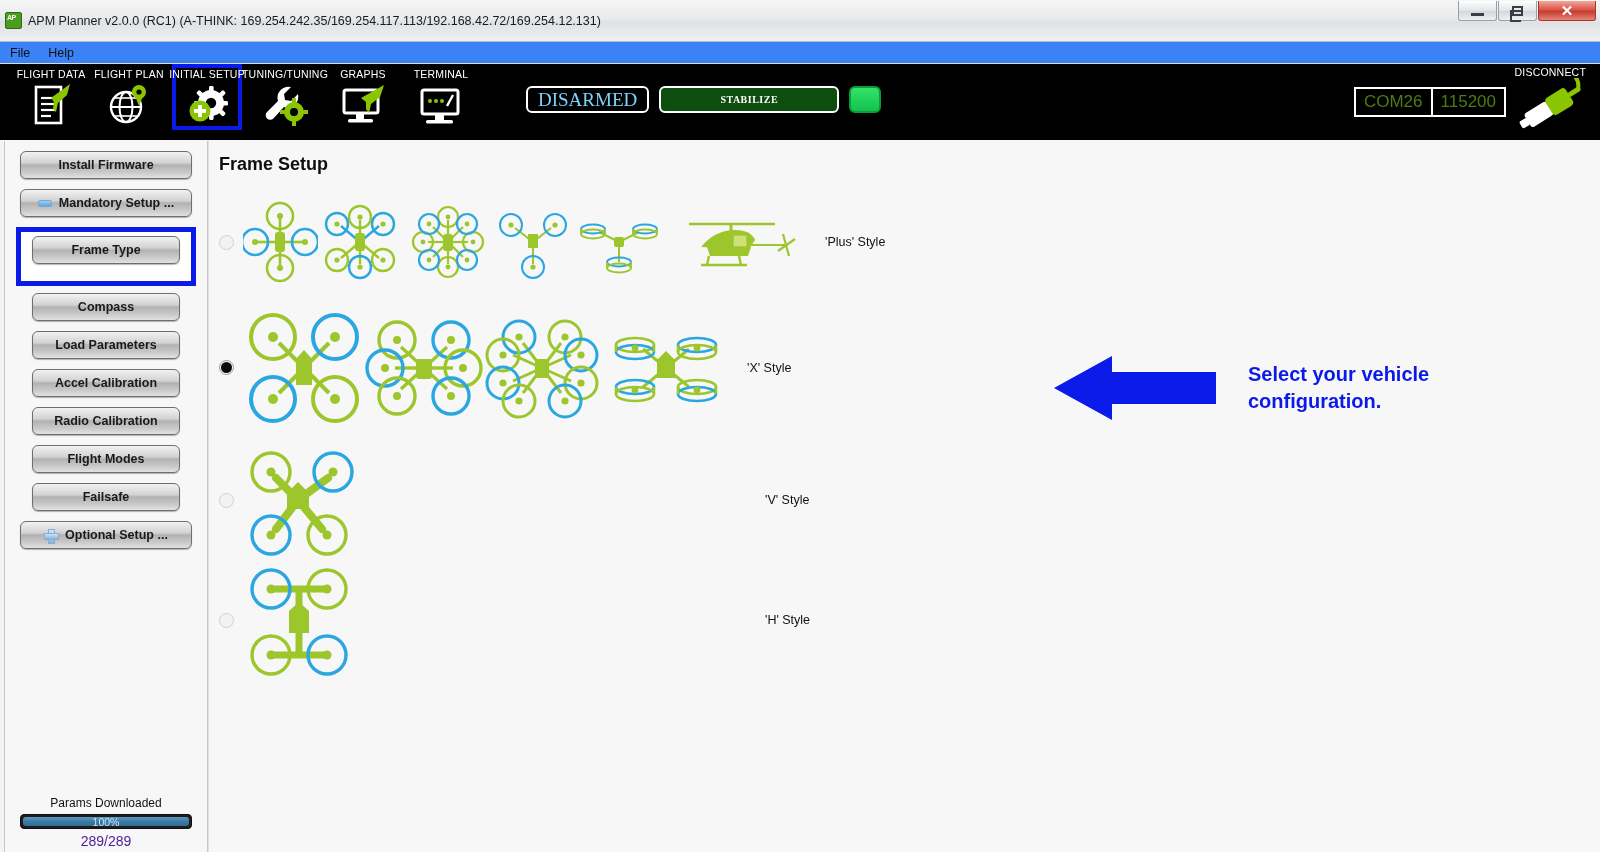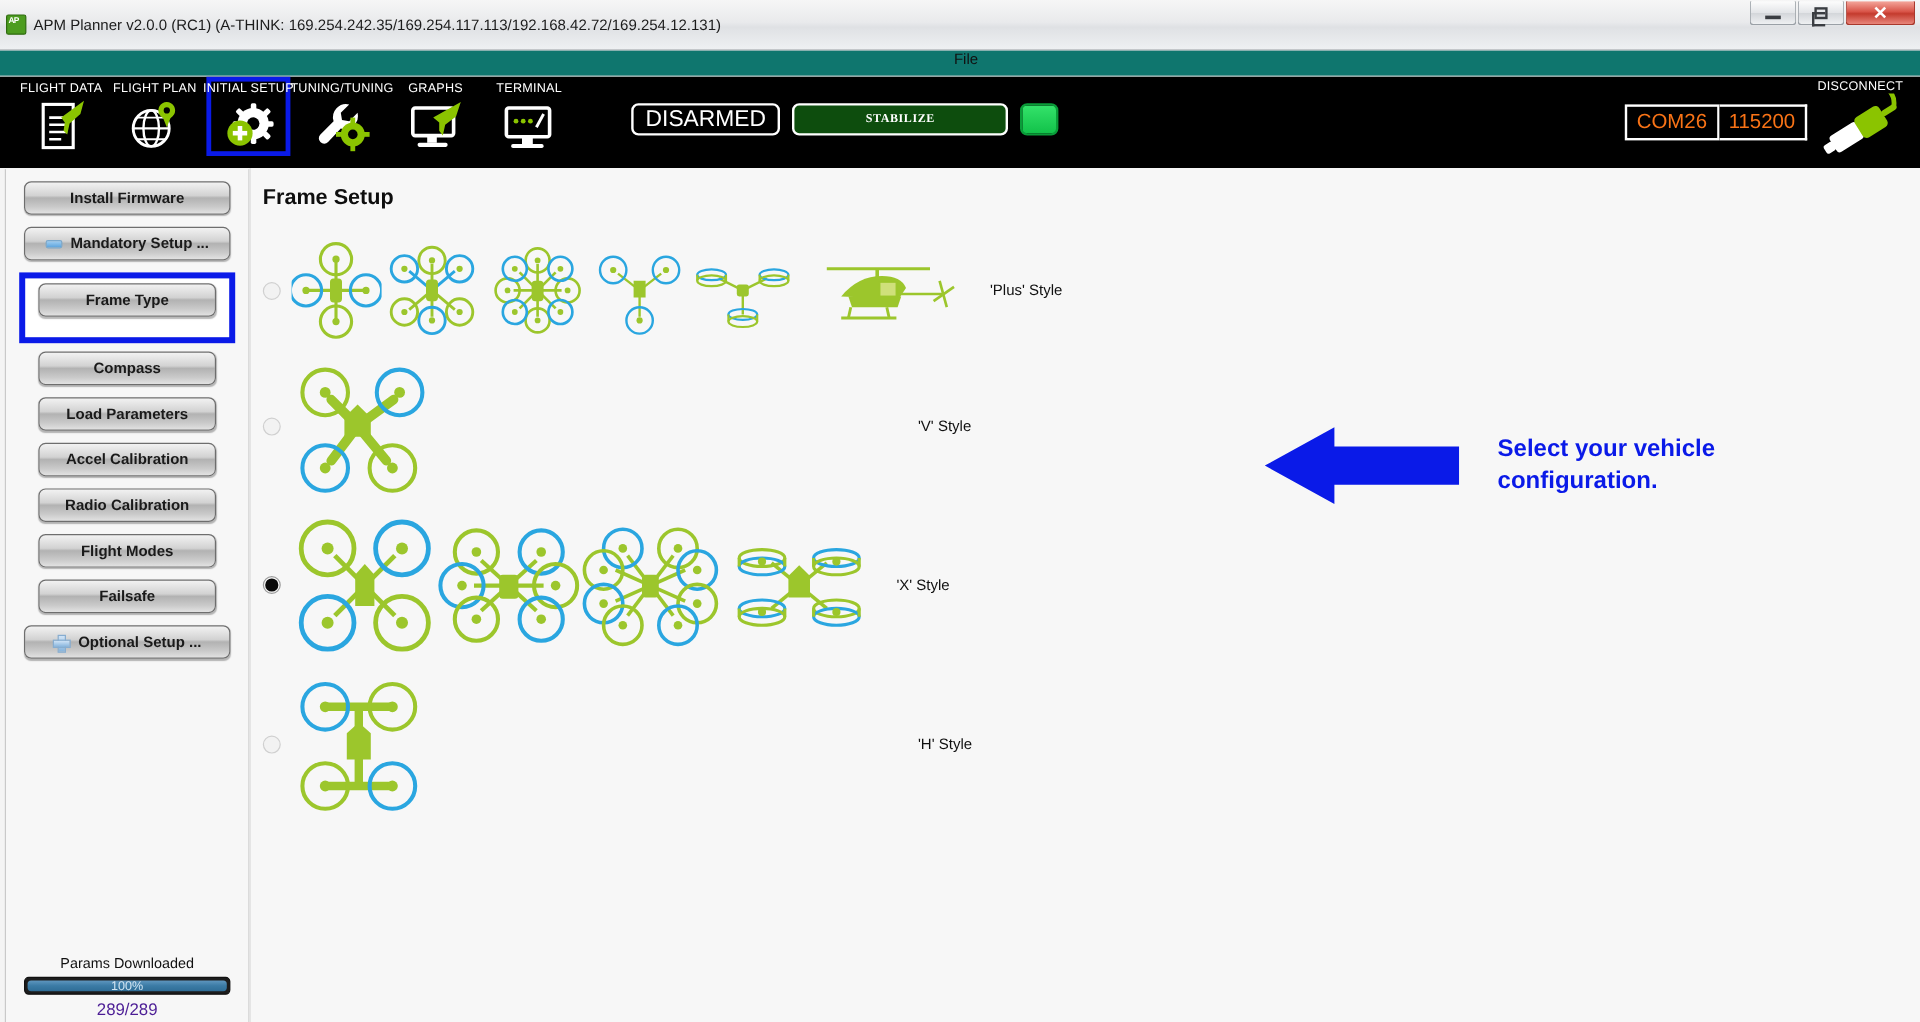--- a/index.html
+++ b/index.html
@@ -40,22 +40,22 @@
     background: linear-gradient(180deg,#f4a79c 0%,#d9564a 45%,#c43b2e 55%,#e8857a 100%);
     border-color: #a8382c; color: #fff; font-size: 15px; font-weight: bold;
   }
   .win-btn .glyph-min { display:block; width:13px; height:3px; background:#3a3d42; margin-top:7px; }
   .win-btn .glyph-max { display:block; width:11px; height:10px; border:2px solid #3a3d42; position:relative; }
   .win-btn .glyph-max::after{ content:""; position:absolute; left:-4px; top:2px; width:9px; height:8px;
     border:2px solid #3a3d42; border-right:none; background:transparent; }
 
   
   .menubar {
-    height: 22px; background: #0f766e; border-bottom: 1px solid #dcdcdc;
-    display: flex; align-items: center; padding-left: 10px; gap: 18px; flex-direction: column;
+    height: 22px; background: #3b82f6; border-bottom: 1px solid #dcdcdc;
+    display: flex; align-items: center; padding-left: 10px; gap: 18px;
   }
   .menu-item { font-size: 12.5px; color: #111; cursor: default; }
 
   
   .topnav {
     height: 76px; background: #000; position: relative; display: flex; align-items: flex-start;
   }
   .nav-group { display: flex; align-items: flex-start; padding-left: 12px; }
   .nav-item {
     width: 78px; position: relative; padding-top: 4px;
@@ -70,28 +70,28 @@
     font-family: "Liberation Sans", sans-serif; margin-bottom: 2px; z-index: 2;
   }
   .nav-icon { width: 48px; height: 46px; z-index: 2; }
 
   
   .status-wrap { display: flex; align-items: center; gap: 10px; margin-left: 46px; margin-top: 22px; }
   .pill {
     border: 2px solid #ffffff; border-radius: 6px; height: 27px;
     display: flex; align-items: center; justify-content: center; padding: 0 10px;
   }
-  .pill.armed { color: #ffffff; font-size: 19px; background: #000; }
+  .pill.armed { color: #7dd3fc; font-size: 19px; background: #000; font-family: Liberation Serif, serif; }
   .pill.mode  { color: #ffffff; font-size: 10px; font-weight: bold; background: #0d4d0d;
                 font-family: "Liberation Serif", serif; min-width: 180px; letter-spacing: 0.5px;}
   .pill.led   { background: linear-gradient(180deg,#34e26a,#12c24a); border-color:#0a9c39; width: 32px; padding: 0; }
 
   .conn-wrap { position: absolute; right: 8px; top: 0; display: flex; align-items: center; height: 76px; }
   .combo {
-    border: 2px solid #fff; background: #000; color: #f97316; height: 30px;
+    border: 2px solid #fff; background: #000; color: #4d7c0f; height: 30px;
     display: flex; align-items: center; justify-content: center; padding: 0 8px;
     font-size: 17px; font-family: "Liberation Sans", sans-serif;
   }
   .combo + .combo { border-left: 0; }
   .disconnect { position: relative; width: 86px; height: 76px; }
   .disconnect .dlabel {
     position: absolute; top: 2px; left: 0; right: 6px; text-align: right;
     color: #fff; font-size: 10.5px; letter-spacing: .2px;
   }
 
@@ -497,48 +497,20 @@
             <line x1="100" y1="27" x2="106" y2="49" stroke="#9cc62c" stroke-width="2.2"></line>
             <line x1="95" y1="44" x2="112" y2="32" stroke="#9cc62c" stroke-width="2.2"></line>
             <line x1="26" y1="49" x2="24" y2="58" stroke="#9cc62c" stroke-width="2.4"></line>
             <line x1="56" y1="49" x2="58" y2="58" stroke="#9cc62c" stroke-width="2.4"></line>
             <line x1="18" y1="58" x2="64" y2="58" stroke="#9cc62c" stroke-width="2.6"></line>
           </svg>
         </div>
         <div class="style-label" style="margin-left:22px">'Plus' Style</div>
       </div>
 
-      <div class="frame-row" style="height:120px">
-        <div class="radio-cell">
-          <div class="radio"></div>
-        </div>
-        <div class="diagrams">
-          <svg width="118" height="118" viewBox="0 0 118 118">
-            <g stroke-width="8" fill="none" stroke="#9cc62c" stroke-linecap="round">
-              <line x1="55" y1="59" x2="33" y2="37"></line>
-                <line x1="55" y1="59" x2="85" y2="37"></line>
-              <line x1="55" y1="59" x2="33" y2="88"></line>
-                <line x1="55" y1="59" x2="79" y2="88"></line>
-            </g>
-            <circle cx="28" cy="31" r="19" stroke="#9cc62c" stroke-width="3.4" fill="none"></circle>
-            <circle cx="90" cy="31" r="19" stroke="#2aa6e0" stroke-width="3.4" fill="none"></circle>
-            <circle cx="28" cy="94" r="19" stroke="#2aa6e0" stroke-width="3.4" fill="none"></circle>
-            <circle cx="84" cy="94" r="19" stroke="#9cc62c" stroke-width="3.4" fill="none"></circle>
-            <path d="M44 52 l11 -11 l11 11 v16 h-22 z" fill="#9cc62c"></path>
-            <g fill="#9cc62c">
-                <circle cx="28" cy="31" r="4.5"></circle>
-                <circle cx="90" cy="31" r="4.5"></circle>
-                <circle cx="28" cy="94" r="4.5"></circle>
-                <circle cx="84" cy="94" r="4.5"></circle>
-              </g>
-          </svg>
-        </div>
-        <div class="style-label" style="margin-left:404px">'V' Style</div>
-      </div>
-
       <div class="frame-row" style="height:145px">
         <div class="radio-cell">
           <div class="radio checked">
               <span class="dot"></span>
             </div>
         </div>
         <div class="diagrams">
 
           <svg width="122" height="122" viewBox="0 0 122 122">
             <g stroke-width="4" fill="none" stroke="#9cc62c">
@@ -654,20 +626,48 @@
         </div>
         <div class="style-label" style="margin-left:22px">'X' Style</div>
       </div>
 
       <div class="frame-row" style="height:120px">
         <div class="radio-cell">
           <div class="radio"></div>
         </div>
         <div class="diagrams">
           <svg width="118" height="118" viewBox="0 0 118 118">
+            <g stroke-width="8" fill="none" stroke="#9cc62c" stroke-linecap="round">
+              <line x1="55" y1="59" x2="33" y2="37"></line>
+                <line x1="55" y1="59" x2="85" y2="37"></line>
+              <line x1="55" y1="59" x2="33" y2="88"></line>
+                <line x1="55" y1="59" x2="79" y2="88"></line>
+            </g>
+            <circle cx="28" cy="31" r="19" stroke="#9cc62c" stroke-width="3.4" fill="none"></circle>
+            <circle cx="90" cy="31" r="19" stroke="#2aa6e0" stroke-width="3.4" fill="none"></circle>
+            <circle cx="28" cy="94" r="19" stroke="#2aa6e0" stroke-width="3.4" fill="none"></circle>
+            <circle cx="84" cy="94" r="19" stroke="#9cc62c" stroke-width="3.4" fill="none"></circle>
+            <path d="M44 52 l11 -11 l11 11 v16 h-22 z" fill="#9cc62c"></path>
+            <g fill="#9cc62c">
+                <circle cx="28" cy="31" r="4.5"></circle>
+                <circle cx="90" cy="31" r="4.5"></circle>
+                <circle cx="28" cy="94" r="4.5"></circle>
+                <circle cx="84" cy="94" r="4.5"></circle>
+              </g>
+          </svg>
+        </div>
+        <div class="style-label" style="margin-left:404px">'V' Style</div>
+      </div>
+
+      <div class="frame-row" style="height:120px">
+        <div class="radio-cell">
+          <div class="radio"></div>
+        </div>
+        <div class="diagrams">
+          <svg width="118" height="118" viewBox="0 0 118 118">
             <g stroke-width="7" fill="none" stroke="#9cc62c">
               <line x1="28" y1="28" x2="84" y2="28"></line>
                 <line x1="28" y1="94" x2="84" y2="94"></line>
               <line x1="56" y1="28" x2="56" y2="94"></line>
             </g>
             <circle cx="28" cy="28" r="19" stroke="#2aa6e0" stroke-width="3.4" fill="none"></circle>
             <circle cx="84" cy="28" r="19" stroke="#9cc62c" stroke-width="3.4" fill="none"></circle>
             <circle cx="28" cy="94" r="19" stroke="#9cc62c" stroke-width="3.4" fill="none"></circle>
             <circle cx="84" cy="94" r="19" stroke="#2aa6e0" stroke-width="3.4" fill="none"></circle>
             <path d="M46 50 l10 -9 l10 9 v22 h-20 z" fill="#9cc62c"></path>

